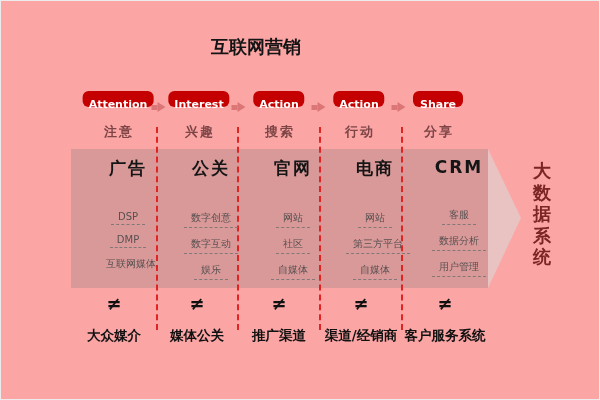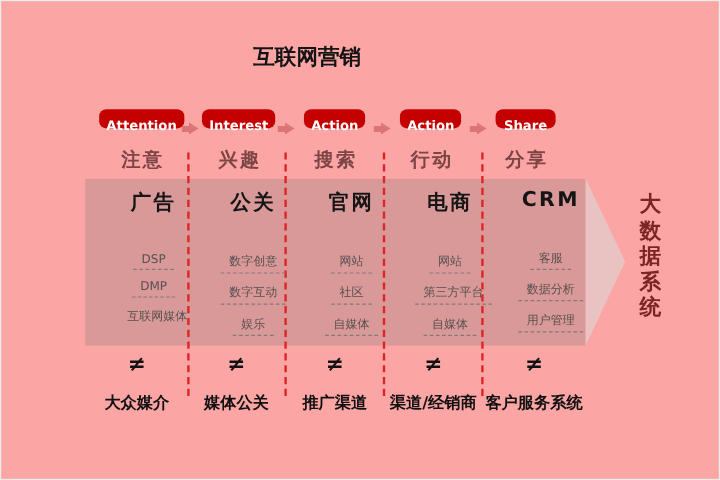--- a/index.html
+++ b/index.html
@@ -7,21 +7,21 @@
   .canvas { position:relative; width:600px; height:400px; background:#fca5a5; border:1px solid #ececec; overflow:hidden; }
 
   .title { position:absolute; top:34px; left:255px; transform:translateX(-50%);
            font-size:18px; font-weight:bold; color:#141414; white-space:nowrap; }
 
   .stage-btn { position:absolute; top:90px; transform:translateX(-50%);
                height:16px; line-height:27px; min-width:50px; padding:0 6px;
                background:#c40000; color:#fff; font-size:11px; font-weight:bold;
                text-align:center; border-radius:6px; white-space:nowrap; }
   .stage-zh { position:absolute; top:122px; transform:translateX(-50%);
-              font-size:16px; font-weight:bold; color:#7d4545; letter-spacing:2px; white-space:nowrap; }
+              font-size:13px; font-weight:bold; color:#7d4545; letter-spacing:2px; white-space:nowrap; }
 
   .flow-arrow { position:absolute; top:101px; transform:translateX(-50%); width:15px; height:11px; }
   .flow-arrow .shaft { position:absolute; left:0; top:3px; width:6px; height:5px; background:#dc7676; }
   .flow-arrow .head { position:absolute; left:6px; top:0; width:0; height:0;
                       border-top:5.5px solid transparent; border-bottom:5.5px solid transparent;
                       border-left:8px solid #dc7676; }
 
   .band { position:absolute; left:70px; top:148px; width:417px; height:139px; background:#da9999; }
   .band-head { position:absolute; left:487px; top:148px; width:0; height:0;
                border-top:69px solid transparent; border-bottom:70px solid transparent;

